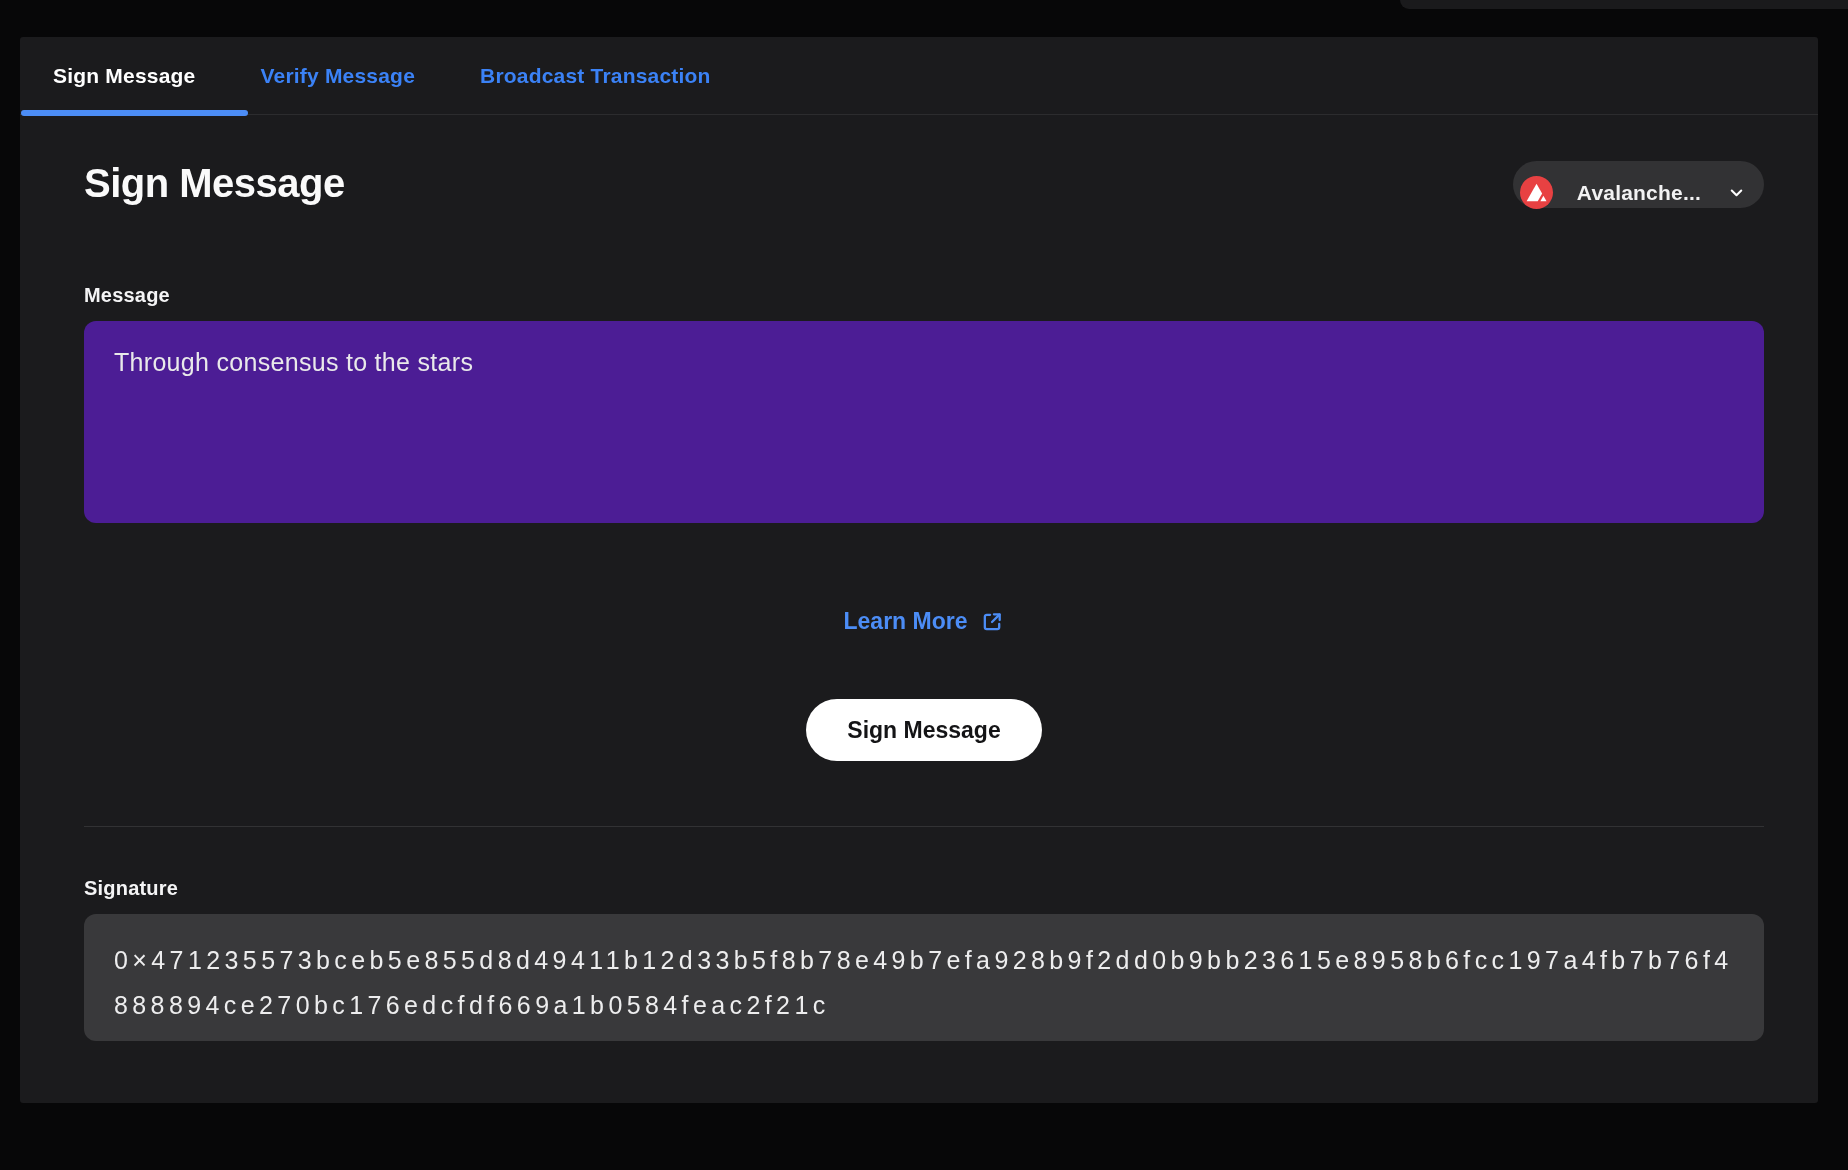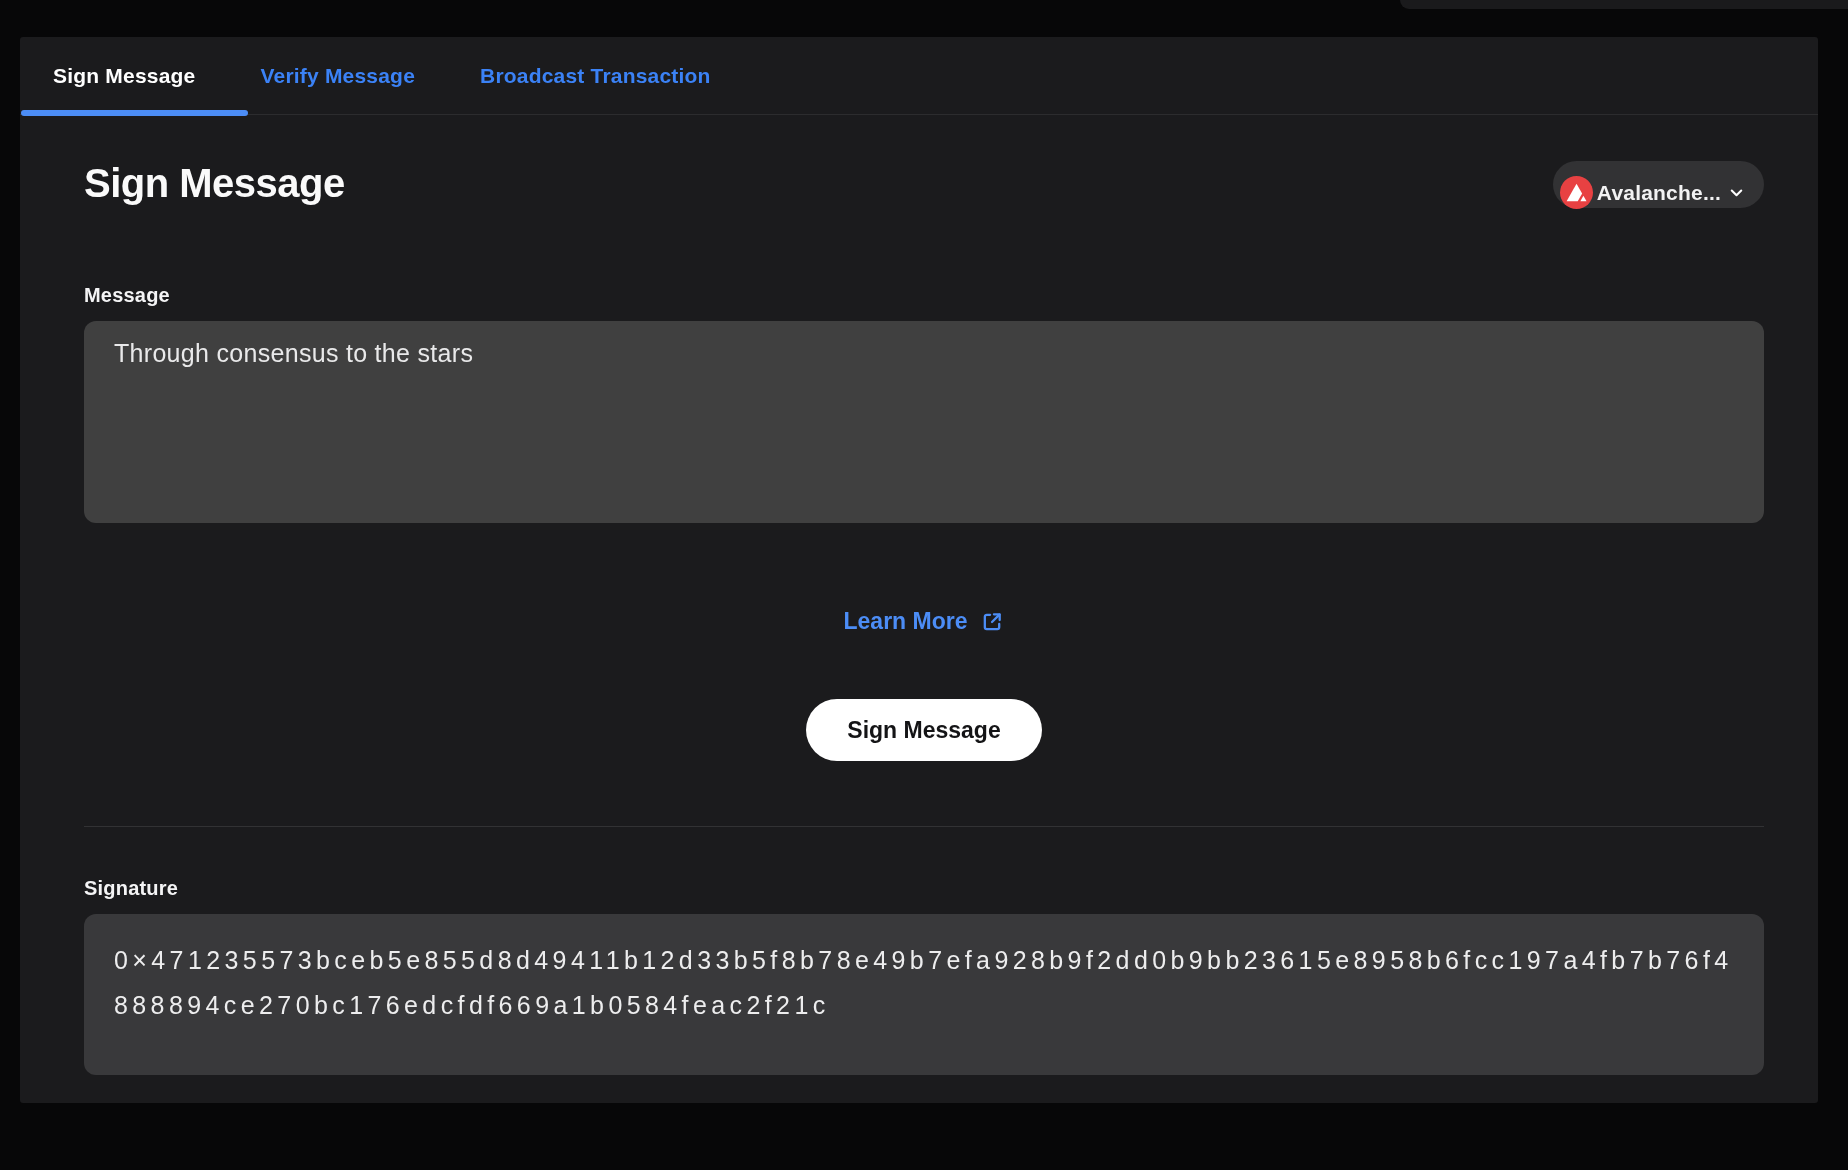--- a/index.html
+++ b/index.html
@@ -52,21 +52,21 @@
   }
   h1.page-title {
     font-size: 40px;
     font-weight: 700;
     color: #fafafa;
     letter-spacing: -0.5px;
     line-height: 48px;
   }
   .network-pill {
     display: flex; align-items: center;
-    gap: 4px;
+    gap: 24px;
     background: #323234;
     border: none;
     border-radius: 24px;
     height: 47px;
     padding: 16px 18px 0 7px;
     cursor: pointer;
     margin-top: 2px;
   }
   .network-logo {
     width: 33px; height: 33px;
@@ -94,23 +94,23 @@
     margin-top: 76px;
     font-size: 20px;
     font-weight: 700;
     color: #f4f4f5;
     letter-spacing: 0.2px;
   }
   .message-input {
     margin-top: 14px;
     width: 100%;
     height: 202px;
-    background: #404040;
+    background: #4c1d95;
     border-radius: 12px;
-    padding: 15px 30px;
+    padding: 24px 30px;
     font-size: 25px;
     line-height: 34px;
     color: #e9e9ea;
     letter-spacing: 0.3px;
     cursor: text;
   }
   .actions-row {
     margin-top: 85px;
     display: flex; justify-content: flex-end; align-items: center;
     gap: 64px;
@@ -138,21 +138,21 @@
   }
   .divider {
     margin-top: 65px;
     height: 1px;
     background: #323234;
   }
   .signature-label { margin-top: 50px; }
   .signature-output {
     margin-top: 14px;
     width: 100%;
-    height: 161px;
+    height: 127px;
     background: #39393b;
     border-radius: 12px;
     padding: 24px 30px;
     font-size: 25px;
     line-height: 45px;
     letter-spacing: 4.4px;
     color: #ededee;
     word-break: break-all;
     overflow: hidden;
   }

